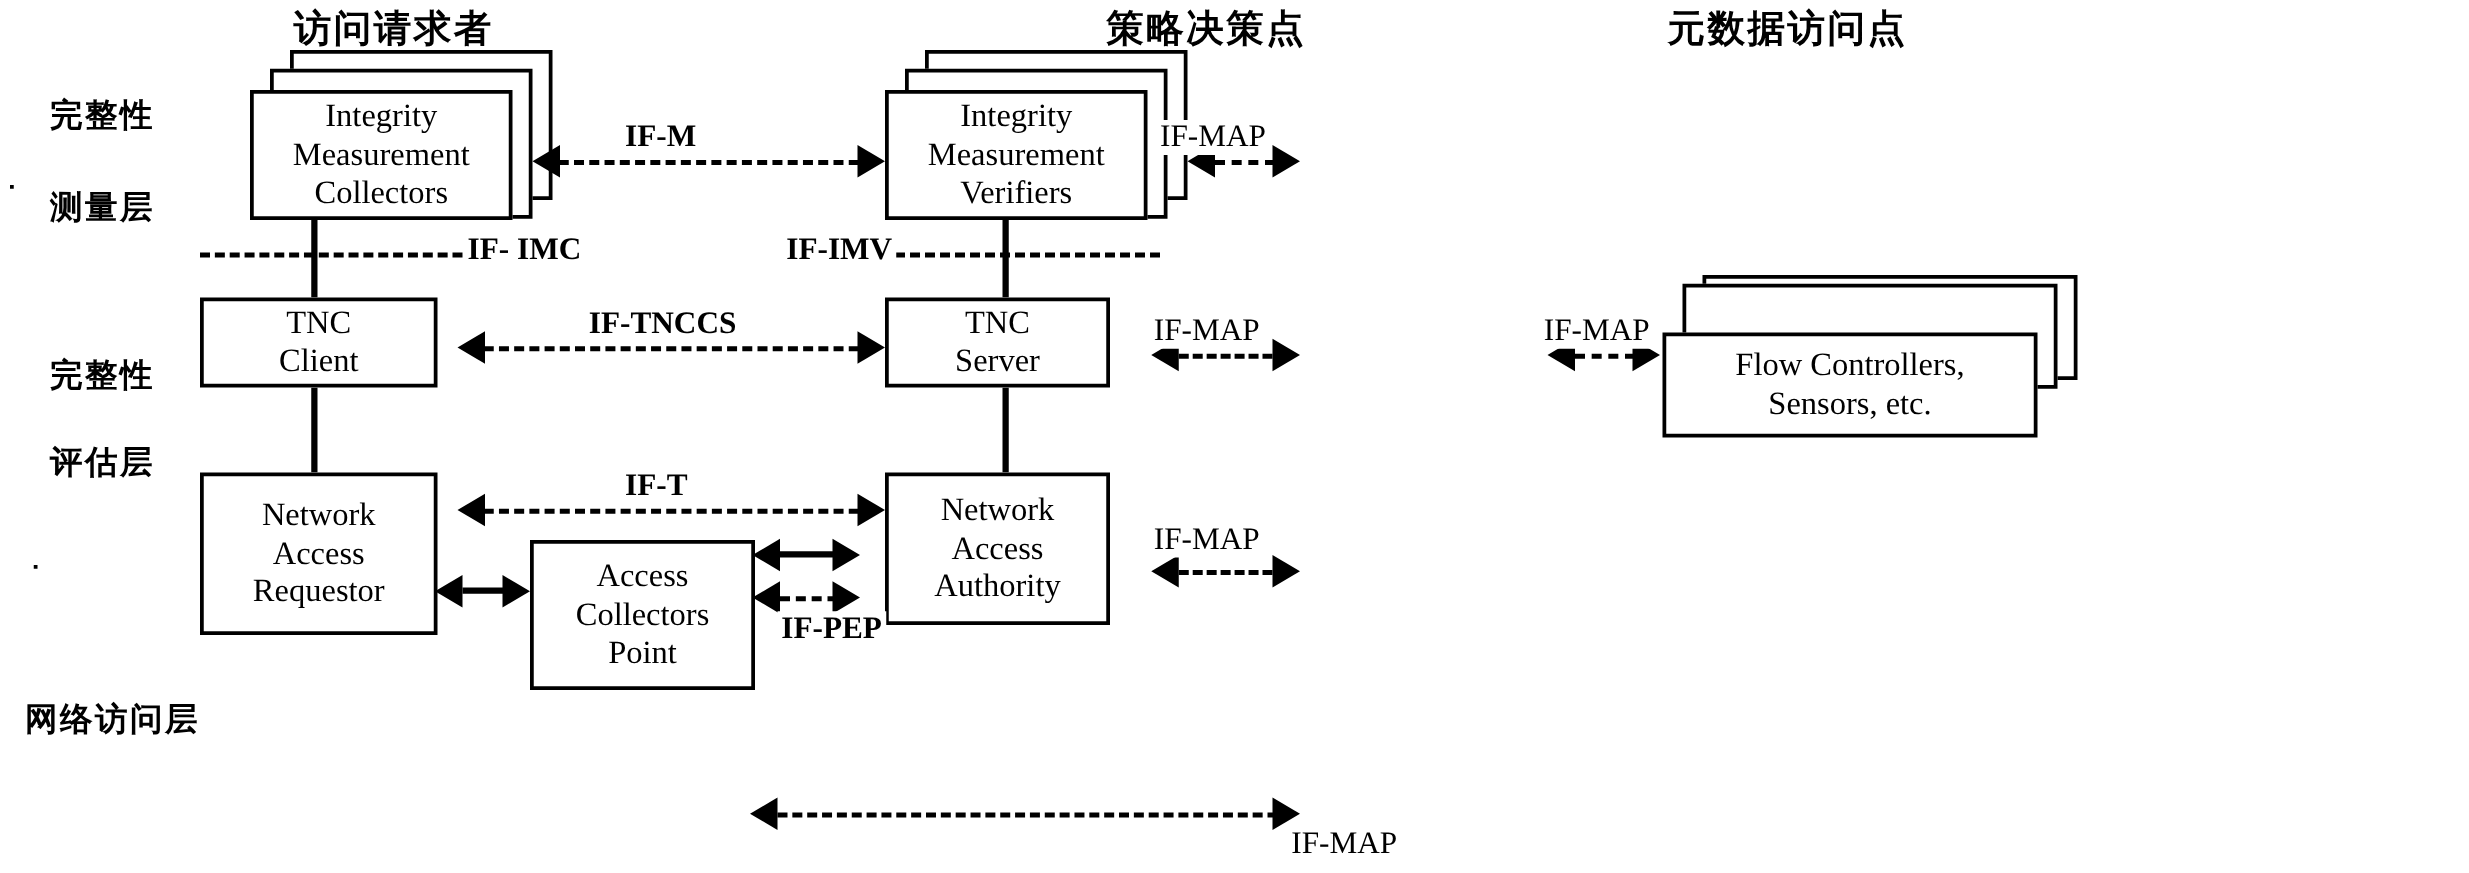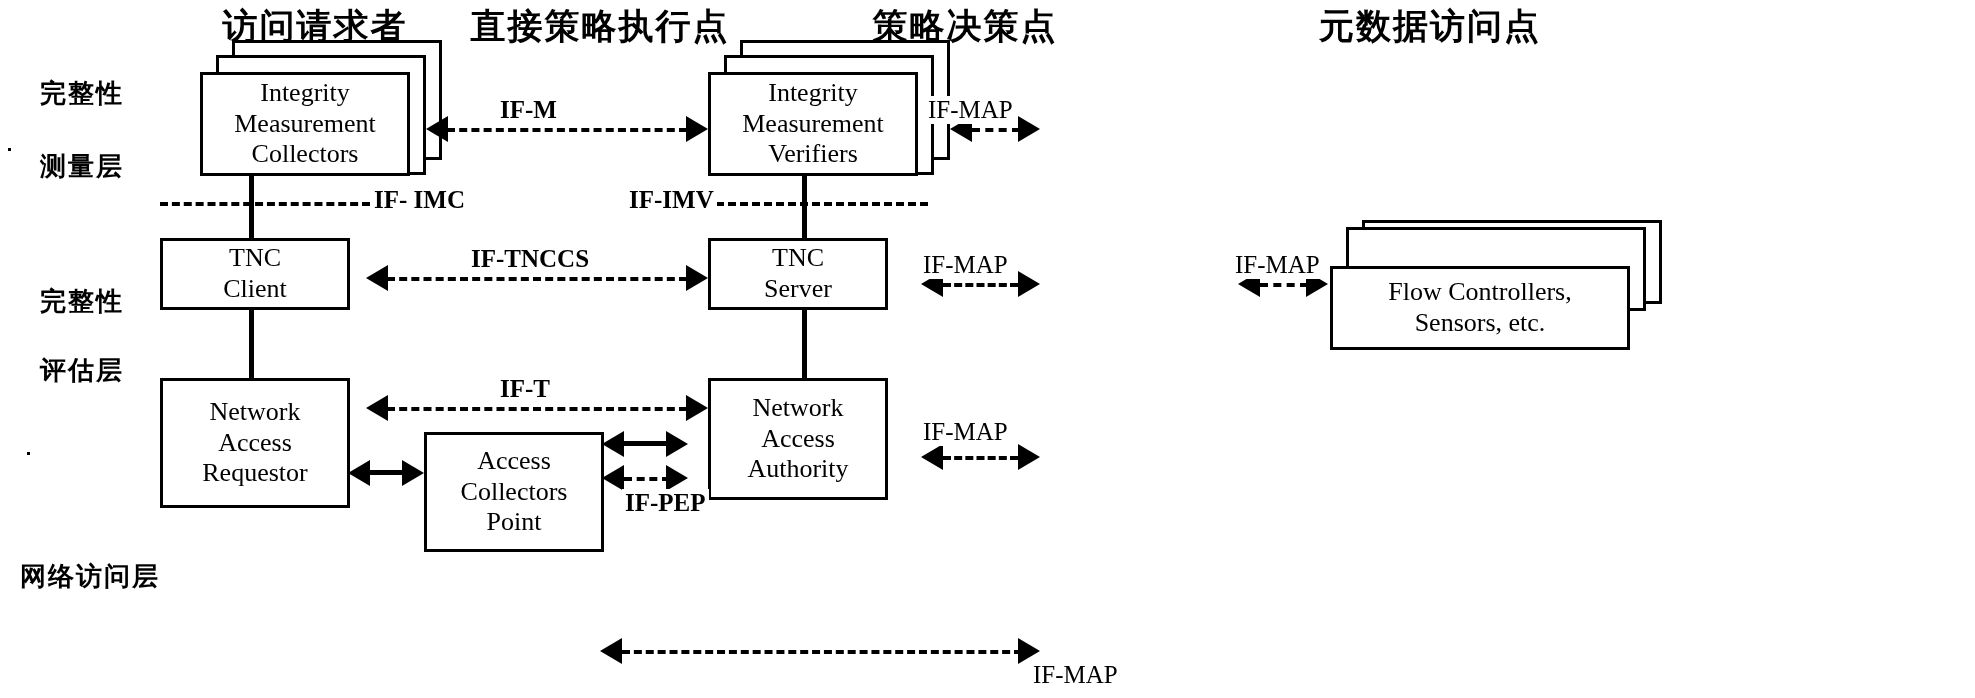--- a/index.html
+++ b/index.html
@@ -15,21 +15,21 @@
     background: #ffffff;
     font-family: "Liberation Serif", "DejaVu Serif", serif;
     color: #000000;
     overflow: hidden;
   }
   
   .col-header {
     position: absolute;
     font-family: "DejaVu Sans", "Liberation Sans", sans-serif;
     font-weight: bold;
-    font-size: 35px;
+    font-size: 30px;
     letter-spacing: 2px;
     white-space: nowrap;
     text-align: center;
   }
   
   .layer-label {
     position: absolute;
     font-family: "DejaVu Sans", "Liberation Sans", sans-serif;
     font-weight: bold;
     font-size: 26px;
@@ -126,21 +126,20 @@
     background: #000;
     z-index: 1;
   }
 </style>
 </head>
 <body>
 
 <div id="canvas">
 
   <div class="col-header" style="left:200px; top:3px; width:230px;">访问请求者</div>
-  <div class="col-header" style="left:450px; top:3px; width:300px;">直接策略执行点</div>
   <div class="col-header" style="left:840px; top:3px; width:250px;">策略决策点</div>
   <div class="col-header" style="left:1280px; top:3px; width:300px;">元数据访问点</div>
 
   <div class="layer-label" style="left:40px; top:80px; width:150px;">
     <span>完整性</span>
     <span style="margin-top:46px;">测量层</span>
   </div>
   <div class="layer-label" style="left:40px; top:288px; width:150px;">
     <span>完整性</span>
     <span style="margin-top:42px;">评估层</span>

